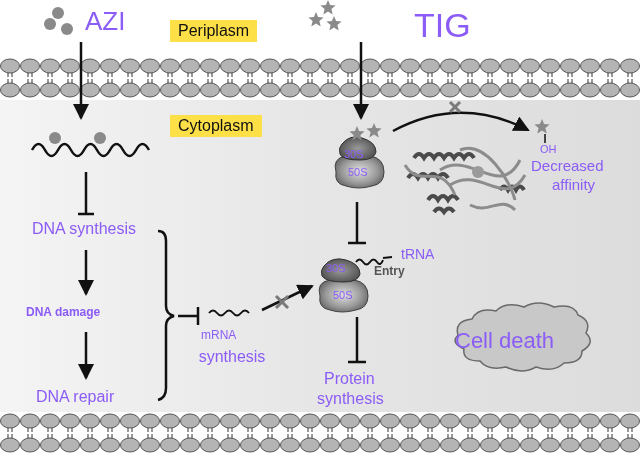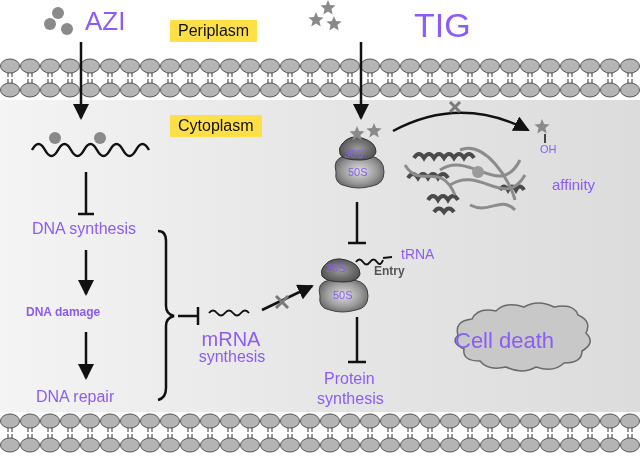--- a/index.html
+++ b/index.html
@@ -658,32 +658,33 @@
   <div class="lbl" style="left:85px;top:6px;font-size:26px;">AZI</div>
   <div class="lbl" style="left:374px;top:6px;font-size:34px;margin-left:40px;">TIG</div>
 
   <div class="box-label" style="left:170px;top:20px;">Periplasm</div>
   <div class="box-label" style="left:170px;top:115px;">Cytoplasm</div>
 
   <div class="lbl" style="left:32px;top:220px;font-size:16px;">DNA synthesis</div>
   <div class="lbl" style="left:26px;top:305px;font-size:12px;font-weight:bold;">DNA damage</div>
   <div class="lbl" style="left:36px;top:388px;font-size:16px;">DNA repair</div>
 
-  <div class="lbl" style="left:201px;top:328px;font-size:20px;width:60px;text-align:center;">mRNA</div>
+  <div class="lbl" style="left:201px;top:328px;font-size:12px;width:60px;text-align:left;">mRNA</div>
   <div class="lbl" style="left:187px;top:348px;font-size:16px;width:90px;text-align:center;">synthesis</div>
 
   <div class="lbl" style="left:344px;top:148px;font-size:11px;">30S</div>
   <div class="lbl" style="left:348px;top:166px;font-size:11px;">50S</div>
 
   <div class="lbl" style="left:326px;top:262px;font-size:11px;">30S</div>
   <div class="lbl" style="left:333px;top:289px;font-size:11px;">50S</div>
   <div class="lbl" style="left:374px;top:264px;font-size:12px;font-weight:bold;color:#555;">Entry</div>
 
   <div class="lbl" style="left:401px;top:246px;font-size:14px;">tRNA</div>
 
   <div class="lbl" style="left:540px;top:143px;font-size:11px;">OH</div>
+  <div class="lbl" style="left:531px;top:157px;font-size:15px;">Decreased</div>
   <div class="lbl" style="left:552px;top:176px;font-size:15px;">affinity</div>
 
   <div class="lbl" style="left:324px;top:370px;font-size:16px;">Protein</div>
   <div class="lbl" style="left:317px;top:390px;font-size:16px;">synthesis</div>
 
   <div class="lbl" style="left:455px;top:328px;font-size:22px;font-weight:normal;">Cell death</div>
 </div>
 
 </body></html>

